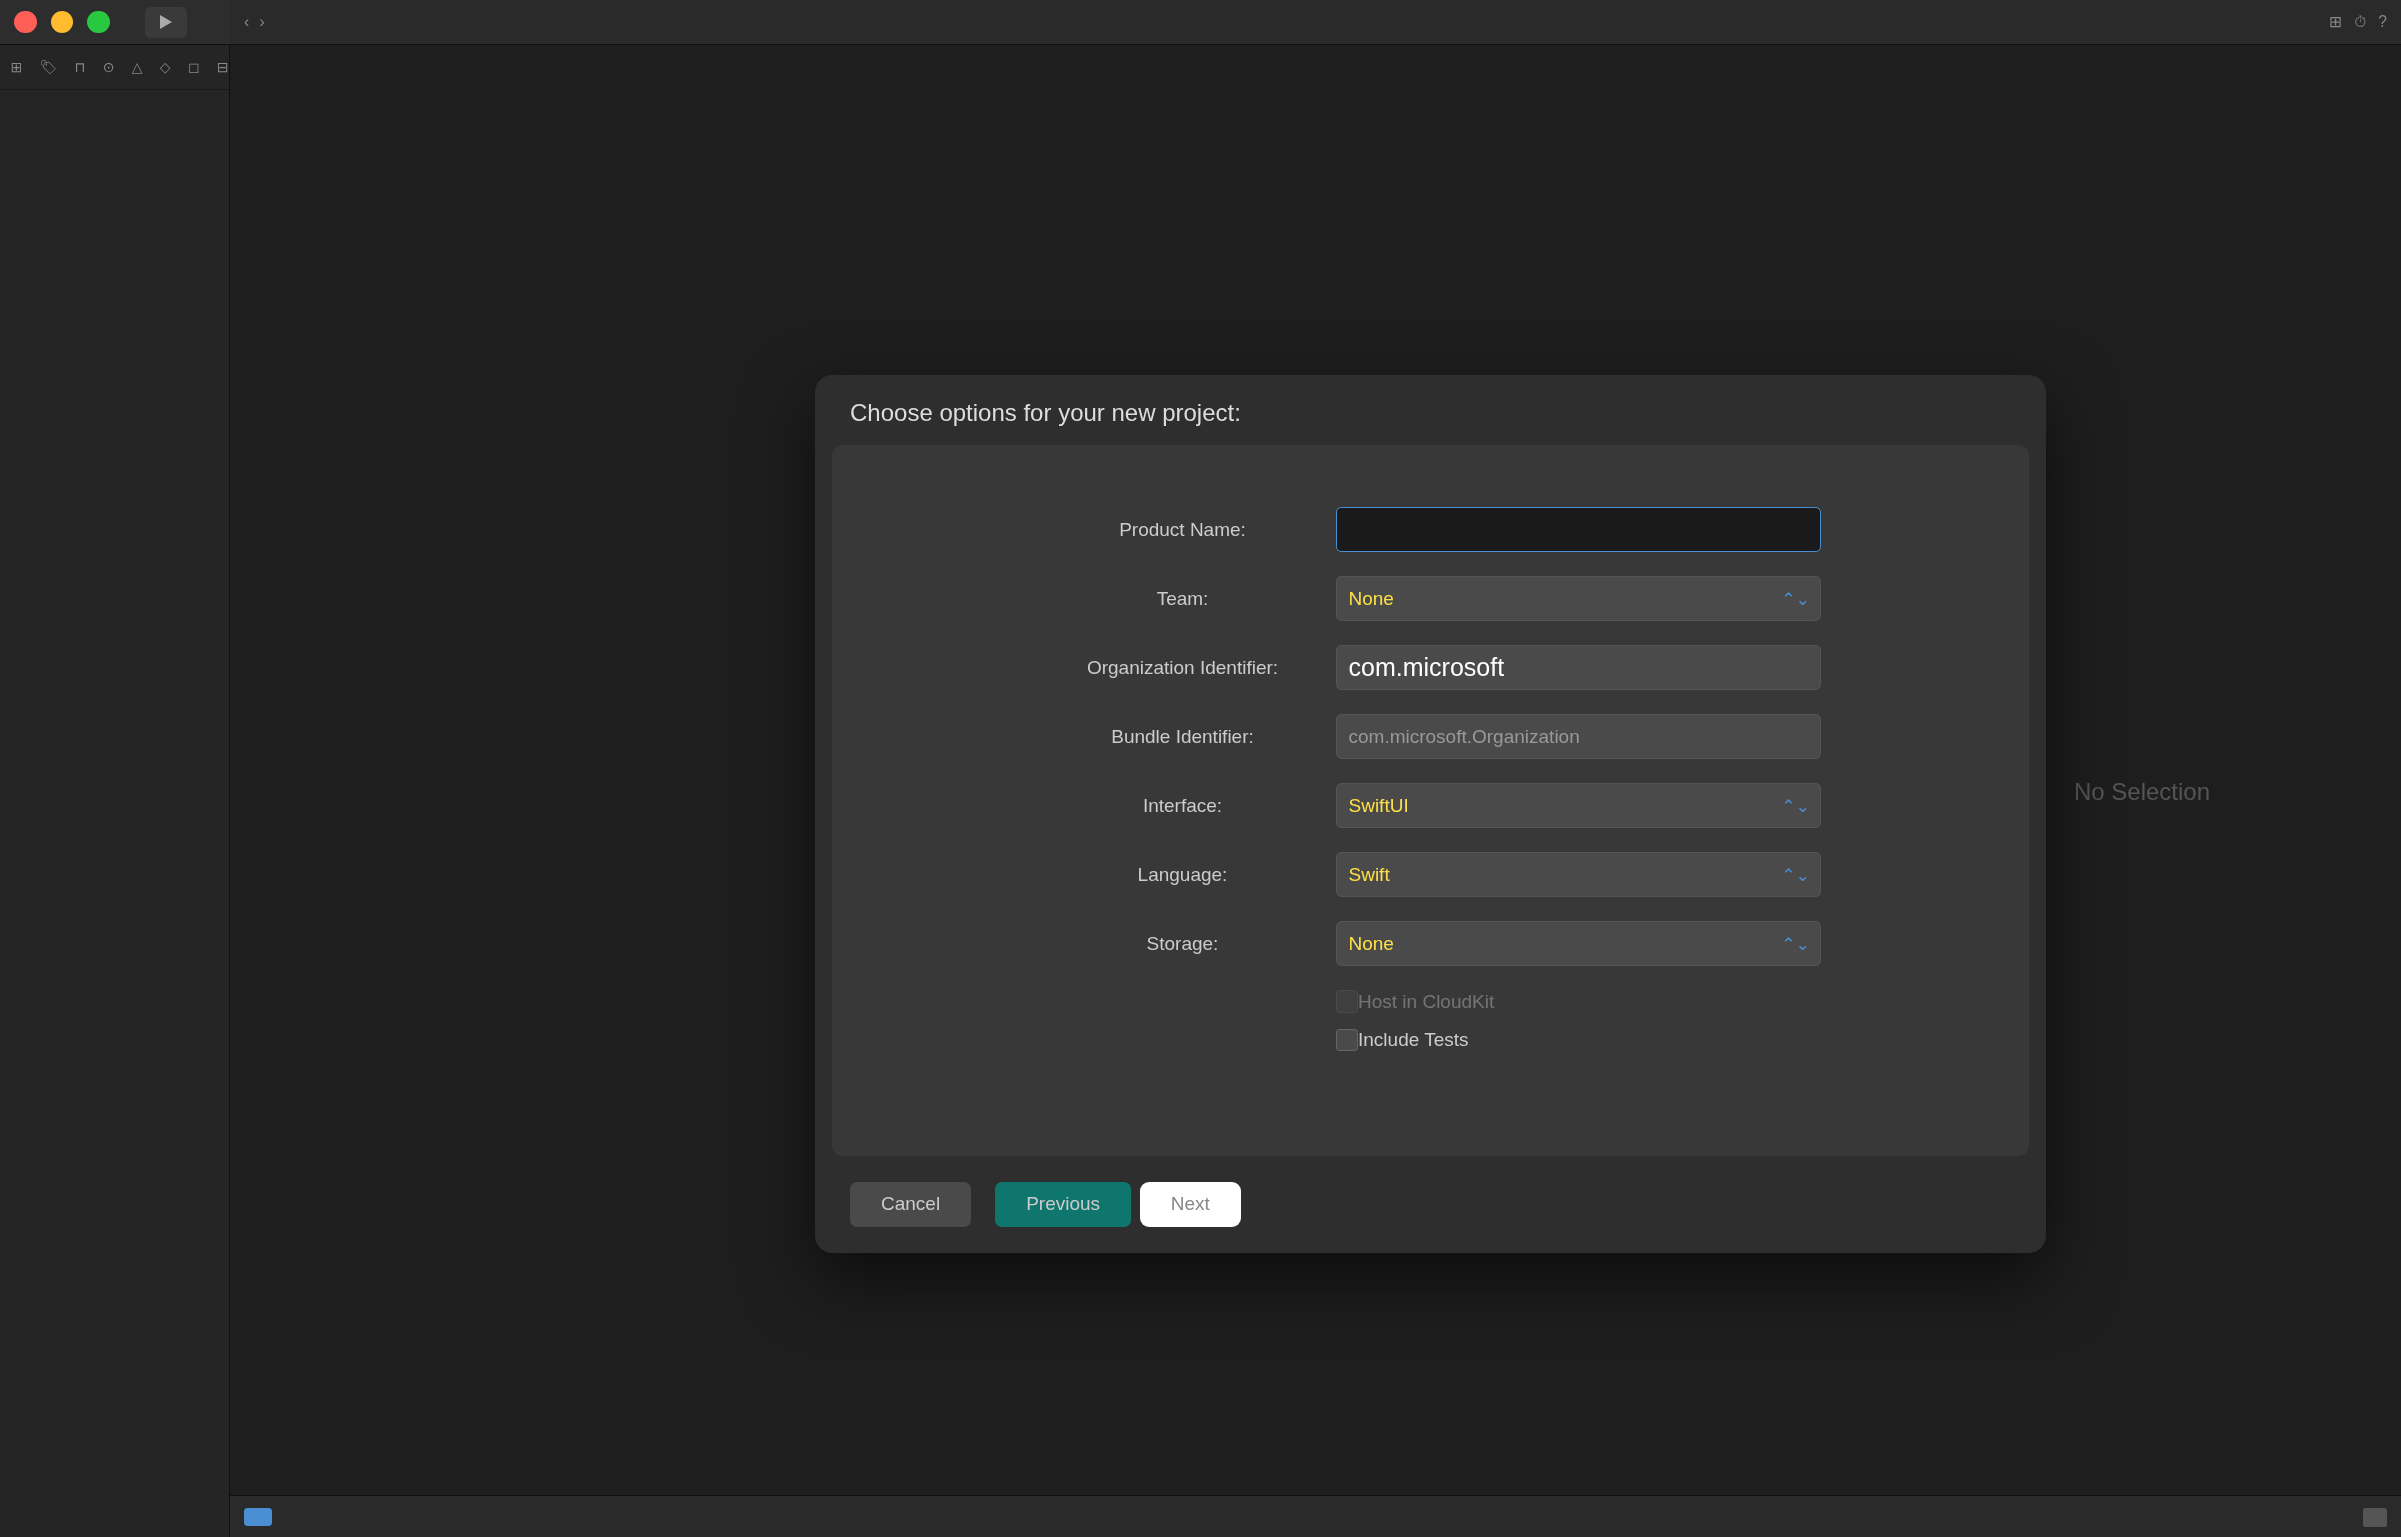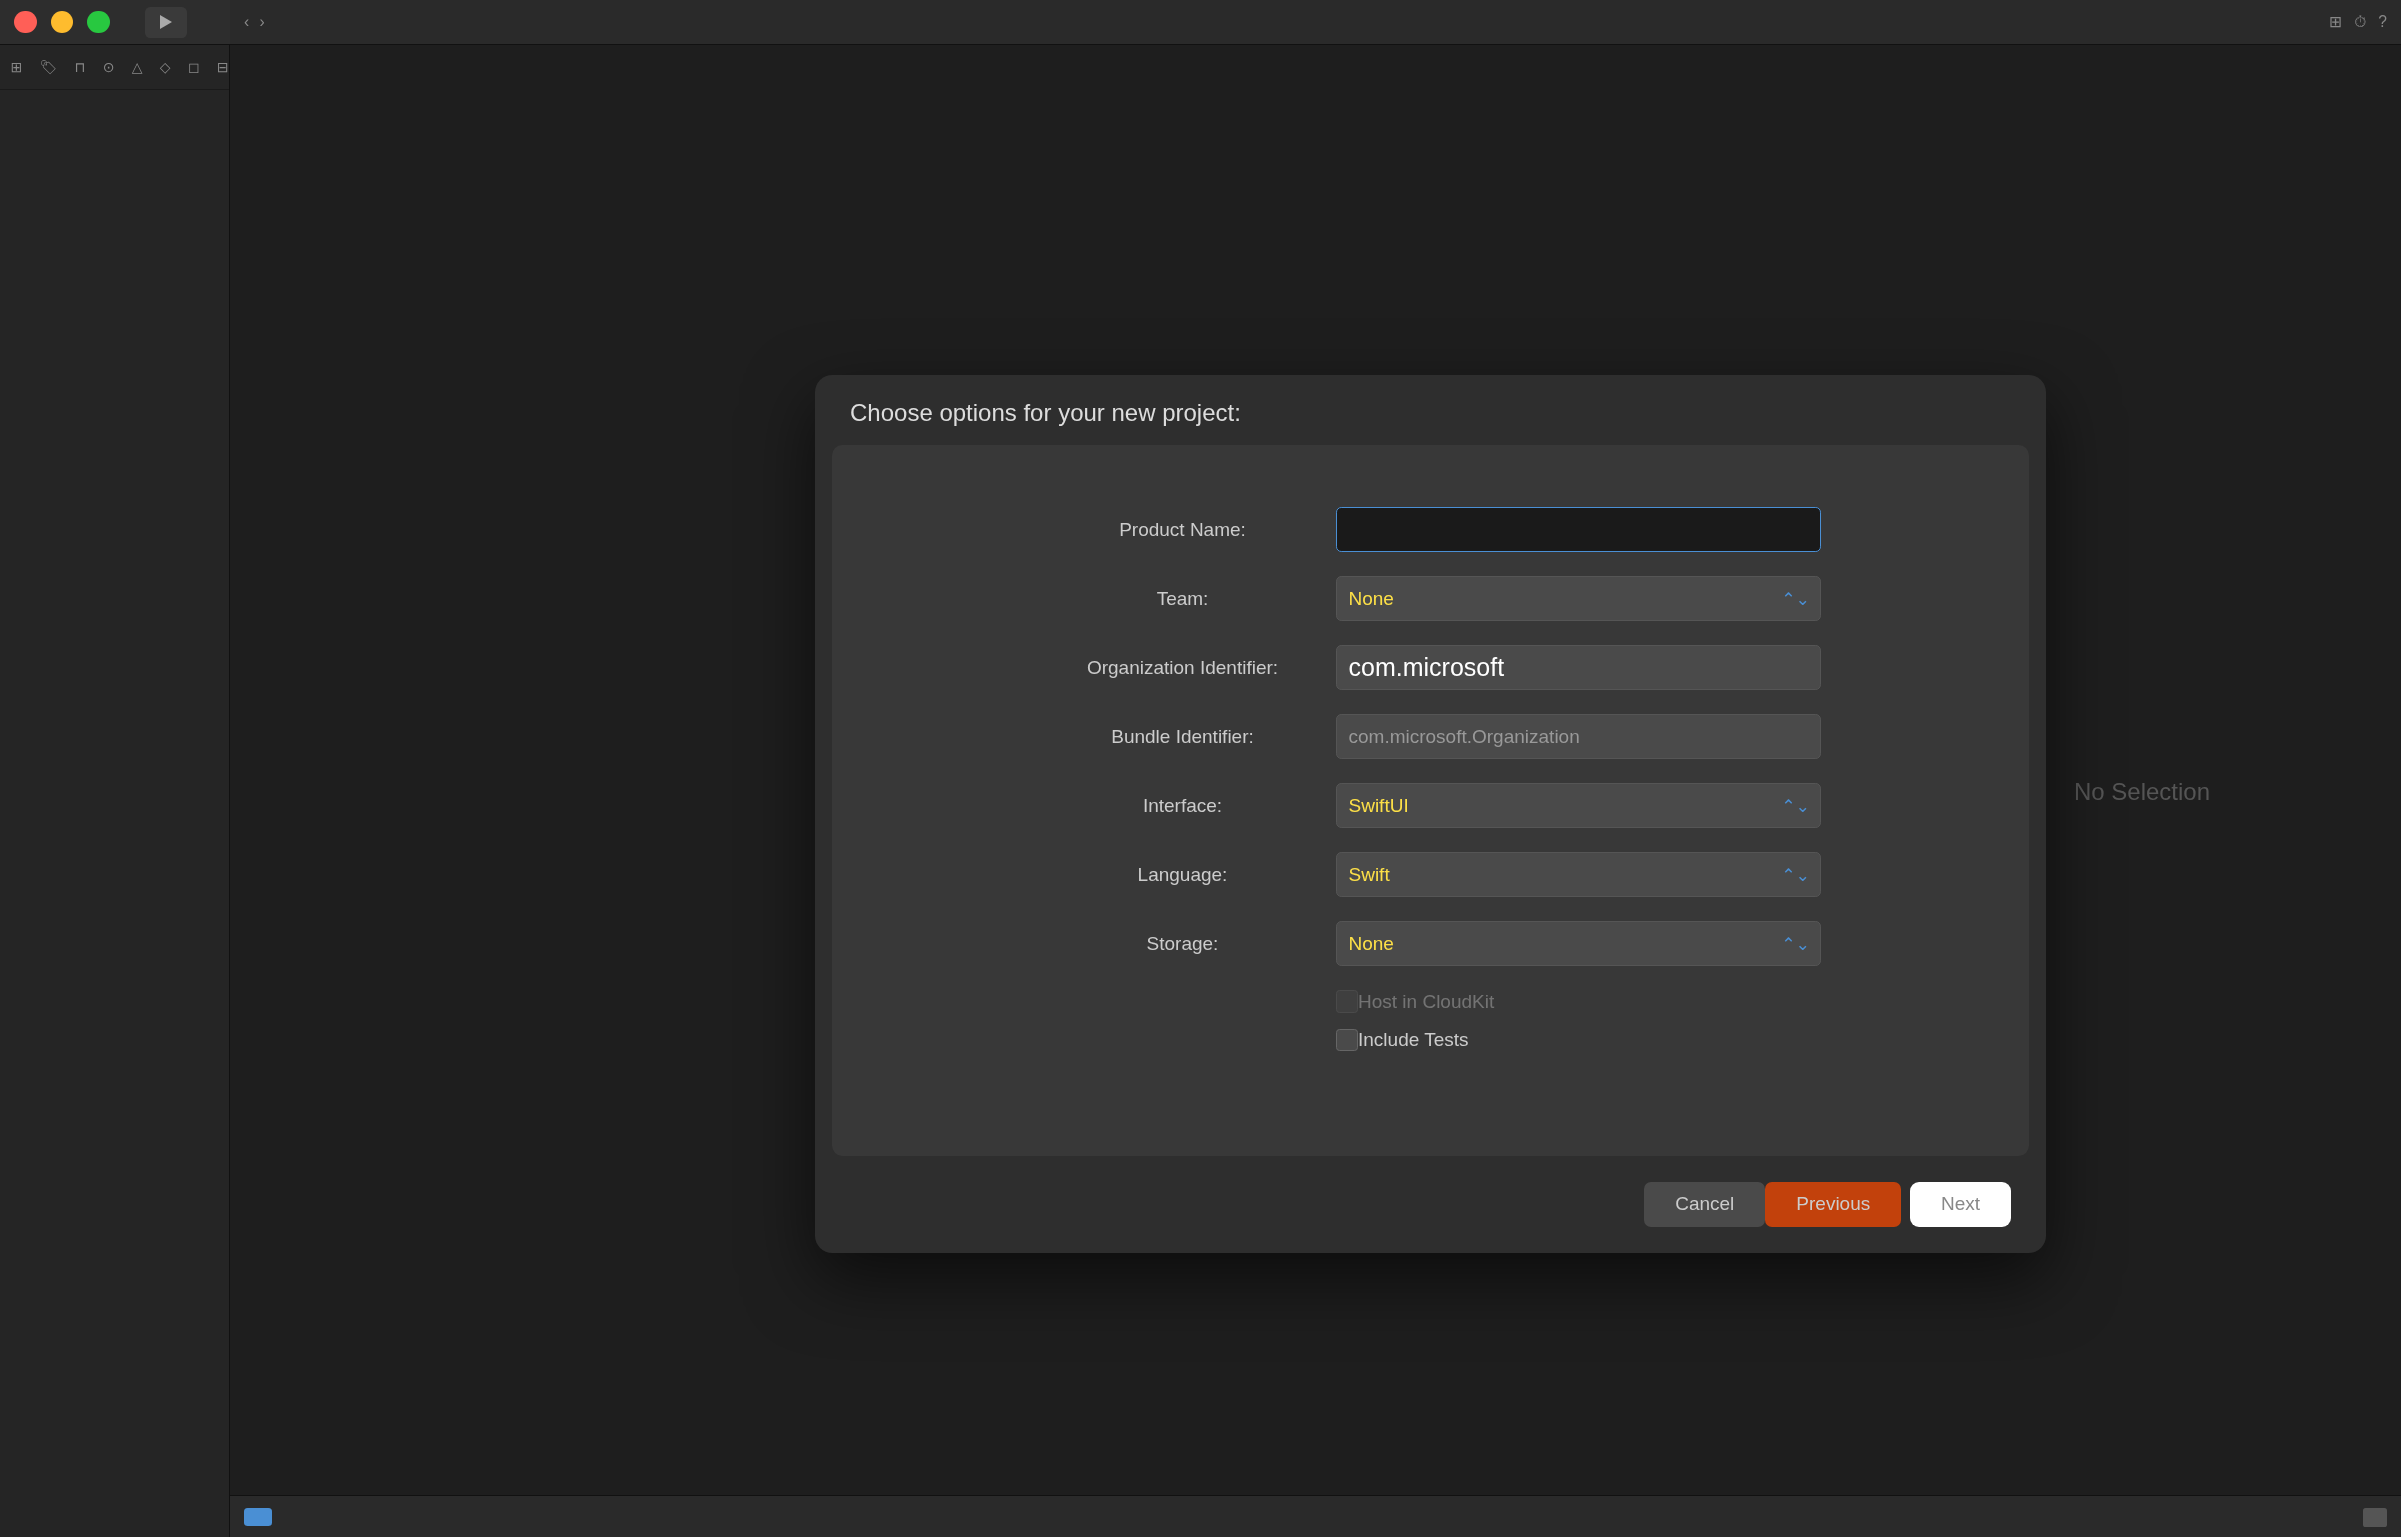--- a/index.html
+++ b/index.html
@@ -303,42 +303,43 @@
       font-size: 19px;
     }
 
     .checkbox-label.disabled {
       opacity: 0.4;
     }
 
     
     .dialog-footer {
       display: flex;
-      justify-content: flex-end;
+      justify-content: flex-start;
       align-items: center;
       padding: 8.7px 35px 26px;
+      gap: 24px;
     }
 
     .btn {
       height: 45px;
       padding: 0 31px;
       border-radius: 7px;
       font-size: 19px;
       cursor: pointer;
       border: none;
       font-family: inherit;
     }
 
     .btn-cancel {
       background: #4a4a4a;
       color: #ccc;
     }
 
     .btn-prev {
-      background: #c2410c;
+      background: #0f766e;
       color: #ccc;
     }
 
     .btn-next {
       background: #ffffff;
       color: #888;
       cursor: default;
       border-radius: 9px;
     }
 

